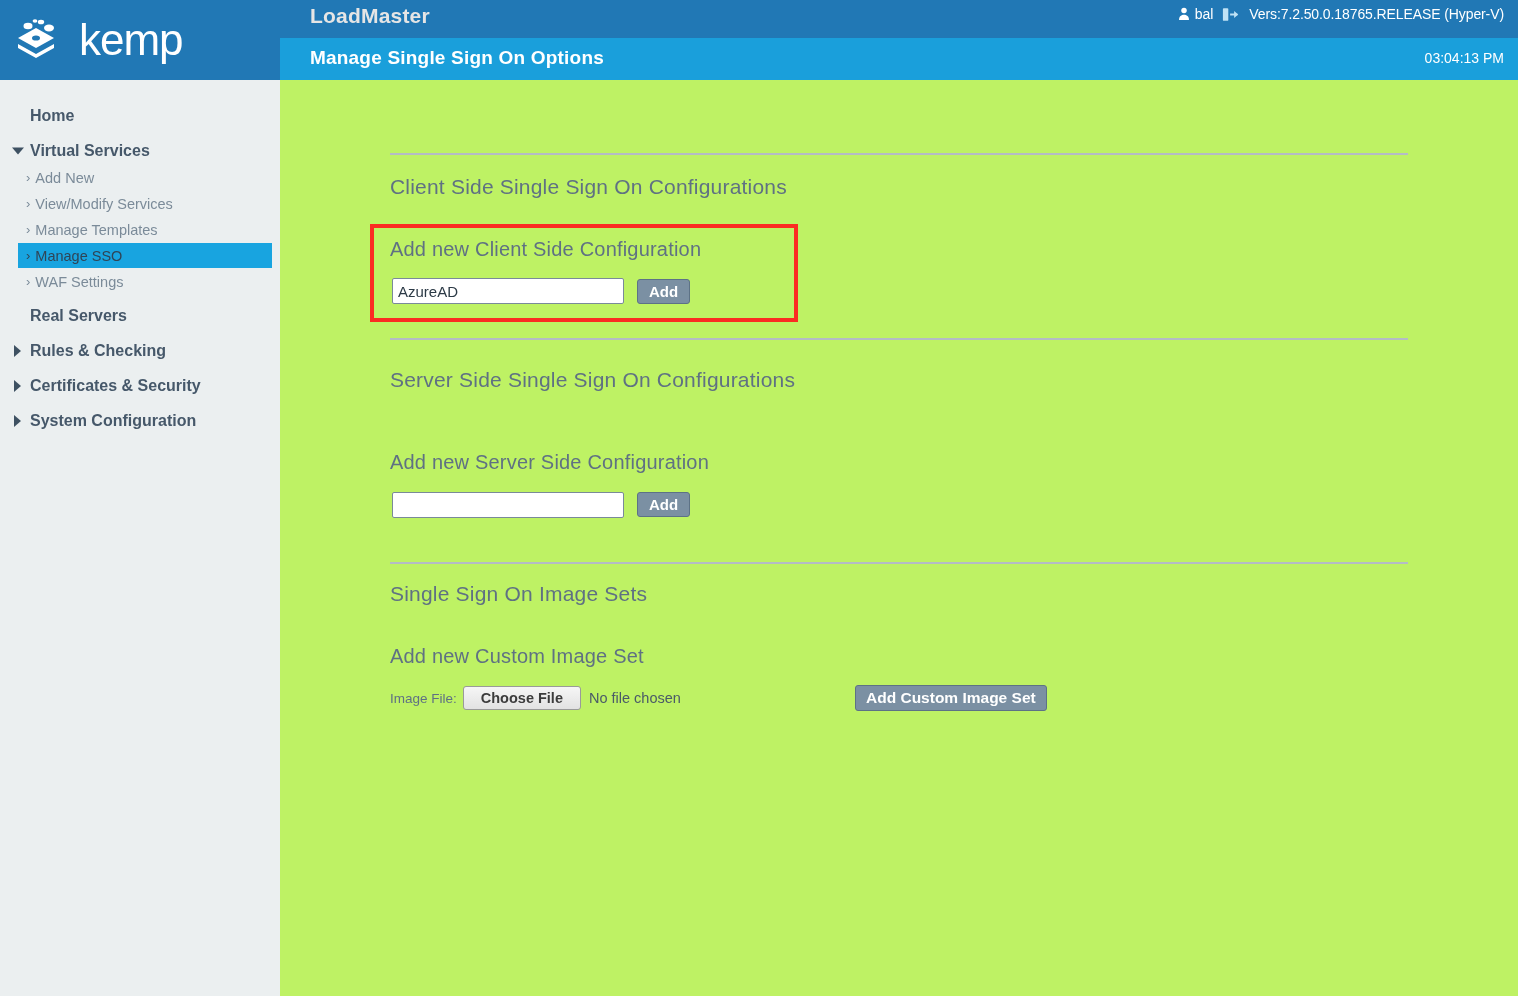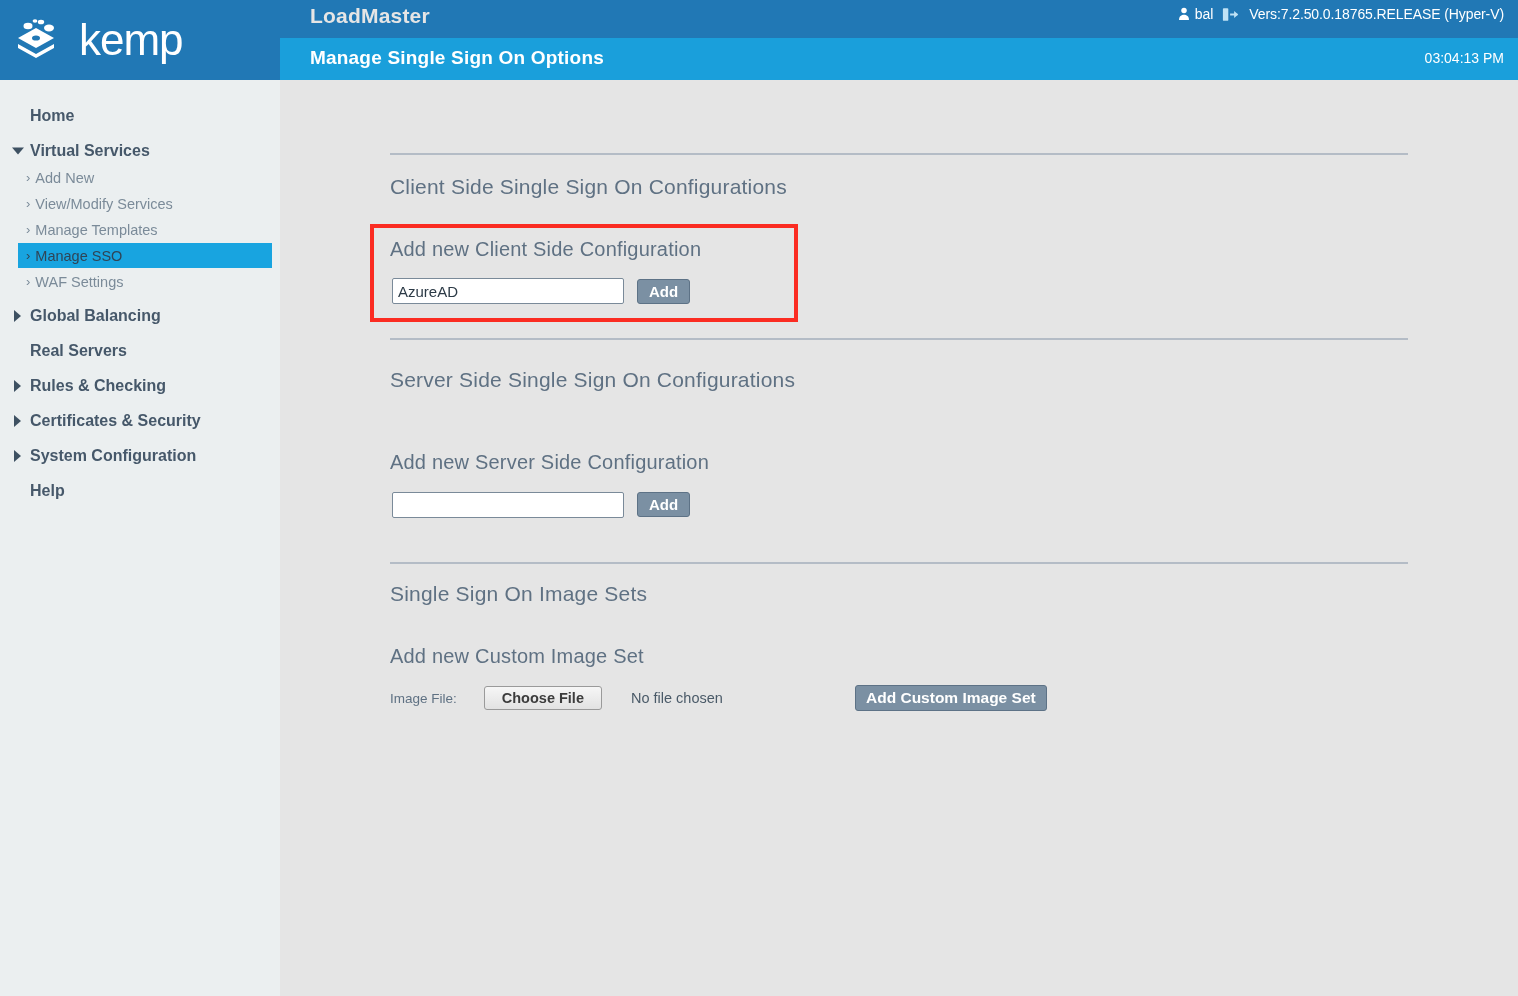--- a/index.html
+++ b/index.html
@@ -121,21 +121,21 @@
     border-top: 6px solid transparent;
     border-bottom: 6px solid transparent;
     border-left: 7px solid #3e5162;
   }
   .chev { margin-right: 5px; font-size: 13px; line-height: 1; }
 
   
   .main {
     position: absolute; left: 280px; top: 80px;
     width: 1238px; height: 916px;
-    background: #e5e5e5;
+    background: #bef264;
   }
   .rule {
     position: absolute; left: 110px;
     width: 1018px; height: 2px;
     background: #b4bcc6;
   }
   .sec-heading {
     position: absolute; left: 110px;
     font-size: 21px;
     color: #5f7183;
@@ -301,24 +301,20 @@
   <div class="nav-item nav-sub selected">
     <span class="chev">›</span>
     <span>Manage SSO</span>
   </div>
 
   <div class="nav-item nav-sub">
     <span class="chev">›</span>
     <span>WAF Settings</span>
   </div>
 
-  <div class="nav-item nav-top">
-    <span class="tri-right"></span>
-    <span>Global Balancing</span>
-  </div>
 
 
   <div class="nav-item nav-top no-arrow">
     <span>Real Servers</span>
   </div>
 
   <div class="nav-item nav-top">
     <span class="tri-right"></span>
     <span>Rules &amp; Checking</span>
   </div>
@@ -326,23 +322,20 @@
   <div class="nav-item nav-top">
     <span class="tri-right"></span>
     <span>Certificates &amp; Security</span>
   </div>
 
   <div class="nav-item nav-top">
     <span class="tri-right"></span>
     <span>System Configuration</span>
   </div>
 
-  <div class="nav-item nav-top no-arrow">
-    <span>Help</span>
-  </div>
 </div>
 
 <div class="main">
 
   <div class="rule" style="top:73px;"></div>
 
   <div class="sec-heading" style="top:95px;">Client Side Single Sign On Configurations</div>
 
   <div class="sub-heading" style="top:158px;">Add new Client Side Configuration</div>
 
@@ -361,21 +354,21 @@
   <input class="txt-input" style="left: 112px; top: 412px;" value="">
 
   <button class="btn-add" style="left:357px; top:412px;">Add</button>
 
   <div class="rule" style="top:482px;"></div>
 
   <div class="sec-heading" style="top:502px;">Single Sign On Image Sets</div>
 
   <div class="sub-heading" style="top:565px;">Add new Custom Image Set</div>
 
-  <div class="file-row" style="top:606px;gap:21px;">
+  <div class="file-row" style="top:606px;">
     <span class="file-label">Image File:</span>
     <span class="choose-file">Choose File</span>
     <span class="no-file">No file chosen</span>
   </div>
 
   <button class="btn-wide" style="left:575px; top:605px;">Add Custom Image Set</button>
 
 </div>
 
 </body></html>

